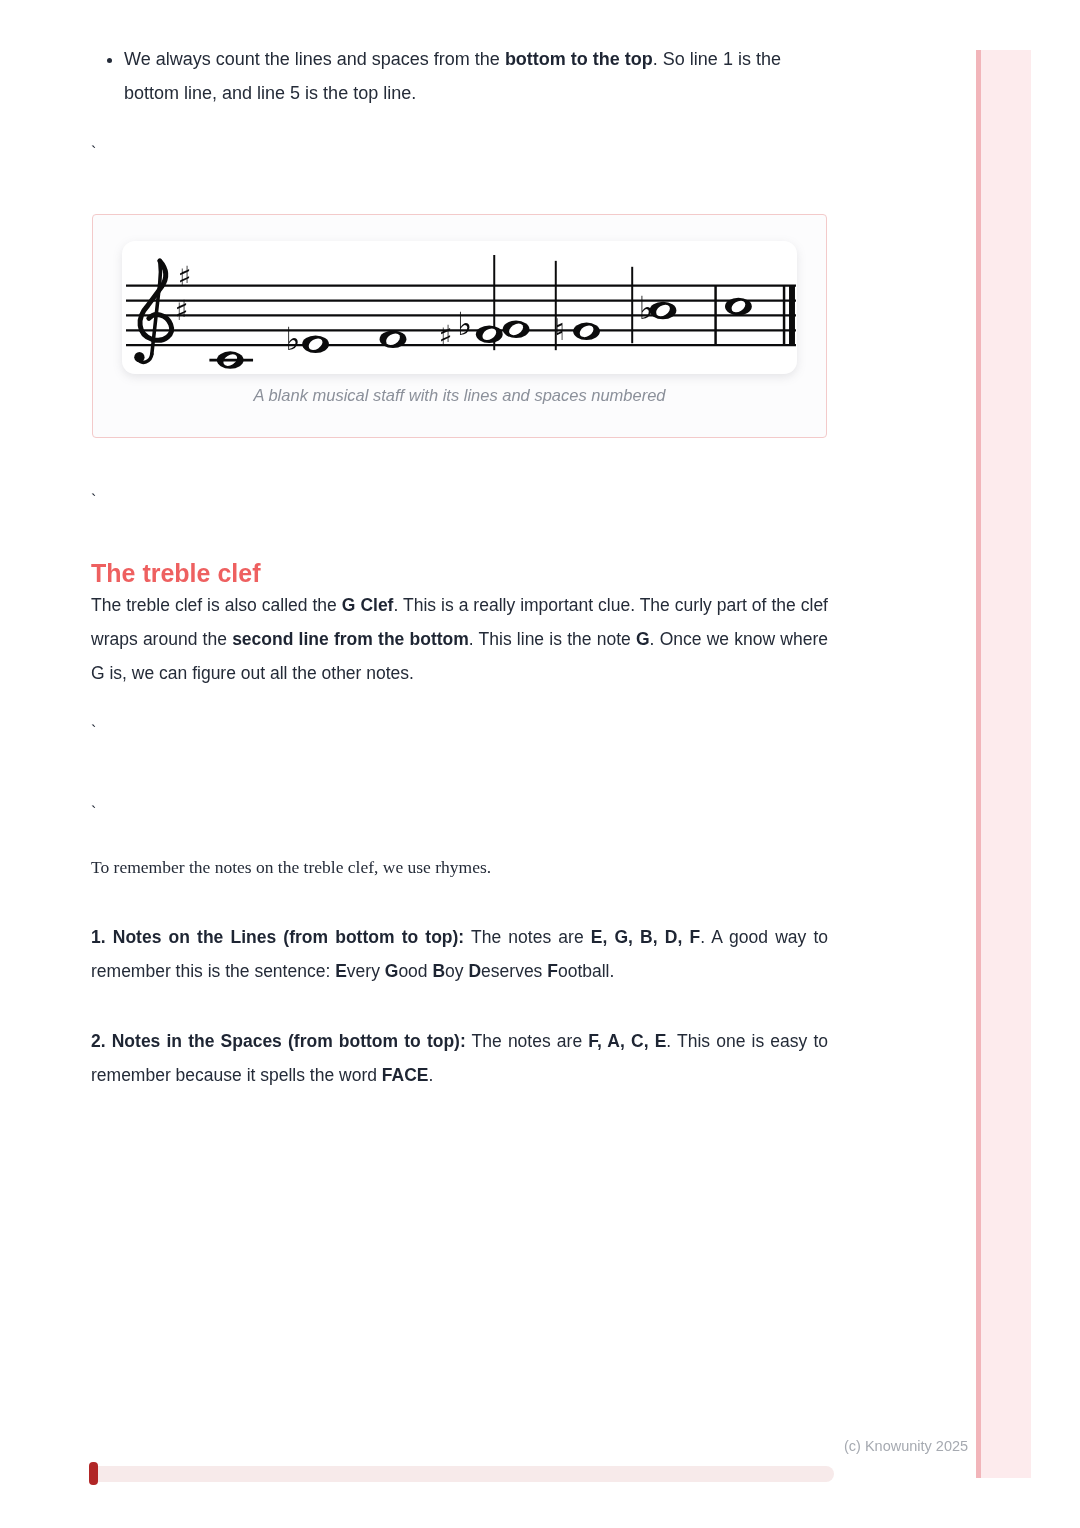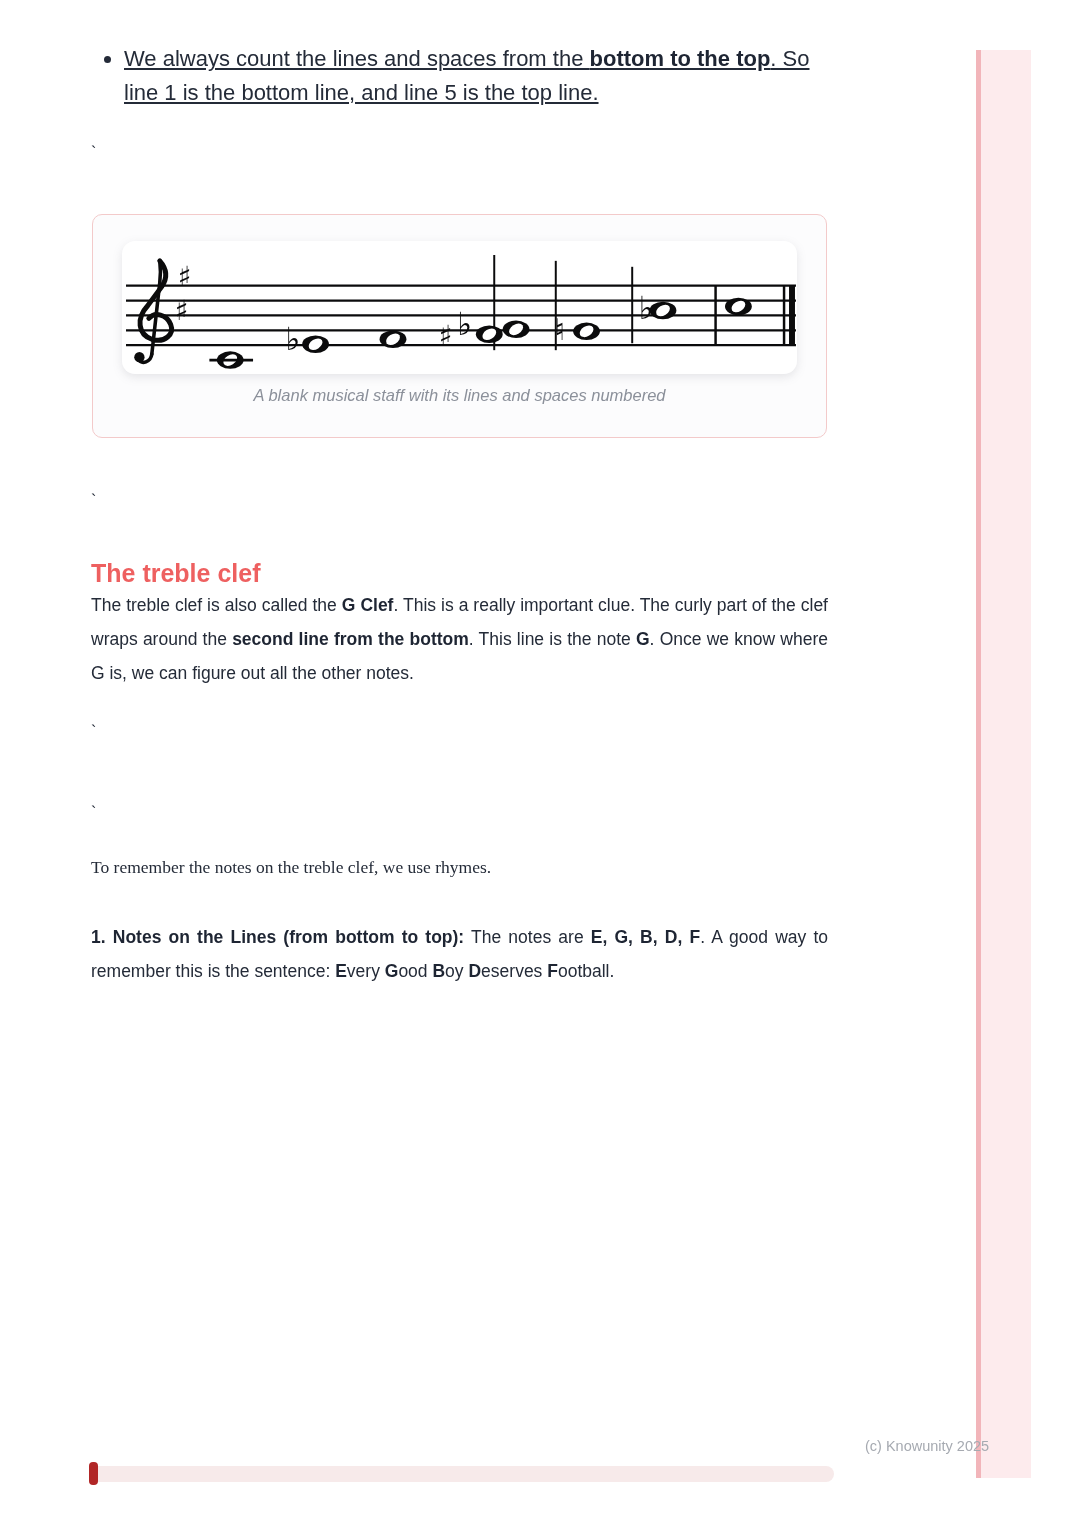--- a/index.html
+++ b/index.html
@@ -7,33 +7,33 @@
     width:1080px;height:1528px;position:relative;background:#ffffff;
     font-family:"Liberation Sans","DejaVu Sans",sans-serif;
     color:#242b38;overflow:hidden;
   }
   .content{position:absolute;left:91px;top:0;width:737px;}
   p,ul,h2,figure{margin:0;padding:0;}
   .body-text{font-size:17.5px;line-height:34px;color:#242b38;}
   .just{text-align:justify;}
   b{font-weight:700;color:#1e2533;}
   ul.bullets{margin-top:42px;padding-left:33px;}
-  ul.bullets li{font-size:22px;line-height:34px;text-decoration:underline;}
+  ul.bullets li{font-size:18px;line-height:34px;}
   .tick{font-size:16px;line-height:34px;color:#242b38;}
   .tick1{margin-top:26px;}
   .tick2{margin-top:46px;}
   .tick3{margin-top:25px;}
   .tick4{margin-top:47px;}
   h2.section{margin-top:40px;font-size:25px;line-height:30px;font-weight:700;color:#ee6060;}
   .p-treble{}
   .p-remember{margin-top:20px;font-family:Liberation Serif, serif;}
   .p-block{margin-top:36px;}
   .fig-card{
     margin-top:44px;margin-left:1px;width:735px;box-sizing:border-box;
-    background:#fcfcfd;border:1.5px solid #f3caca;border-radius:10px;
+    background:#fcfcfd;border:1.5px solid #f3caca;border-radius:4px;
     padding:26px 0 30px 0;
   }
   .staff-panel{
     width:675px;margin:0 auto;background:#ffffff;border-radius:13px;
     box-shadow:0 3px 10px rgba(120,120,135,0.18);
     font-size:0;
   }
   .staff-panel svg{border-radius:13px;}
   figcaption{
     margin-top:9px;text-align:center;font-style:italic;
@@ -45,21 +45,21 @@
   }
   .bottom-track{
     position:absolute;left:89px;top:1466px;width:745px;height:16px;
     background:#f7eaea;border-radius:8px;
   }
   .bottom-thumb{
     position:absolute;left:89px;top:1462px;width:9px;height:23px;
     background:#b12626;border-radius:4px;
   }
   .copyright{
-    position:absolute;left:865px;top:1438px;font-size:14.5px;color:#a6aab1;
+    position:absolute;left:844px;top:1438px;font-size:14.5px;color:#a6aab1;
   }
   .defs-holder{position:absolute;width:0;height:0;overflow:hidden;}
   .staff-glyph{font-family:"DejaVu Sans",sans-serif;fill:#0b0b0c;}
 </style>
 </head>
 <body>
 
 <svg class="defs-holder" aria-hidden="true">
   <defs>
     <g id="wn">
@@ -144,20 +144,21 @@
 
   <p class="tick tick3">`</p>
 
 
   <p class="tick tick4">`</p>
 
   <p class="body-text p-remember">To remember the notes on the treble clef, we use rhymes.</p>
 
   <p class="body-text just p-block"><b>1. Notes on the Lines (from bottom to top):</b><span> The notes are </span><b>E, G, B, D, F</b><span>. A good way to remember this is the sentence: </span><b>E</b><span>very </span><b>G</b><span>ood </span><b>B</b><span>oy </span><b>D</b><span>eserves </span><b>F</b><span>ootball.</span></p>
 
+  <p class="body-text just p-block"><b>2. Notes in the Spaces (from bottom to top):</b><span> The notes are </span><b>F, A, C, E</b><span>. This one is easy to remember because it spells the word </span><b>FACE</b><span>.</span></p>
 
 </div>
 
 <div class="right-panel"></div>
 
 <div class="copyright">(c) Knowunity 2025</div>
 
 <div class="bottom-track"></div>
 <div class="bottom-thumb"></div>
 

